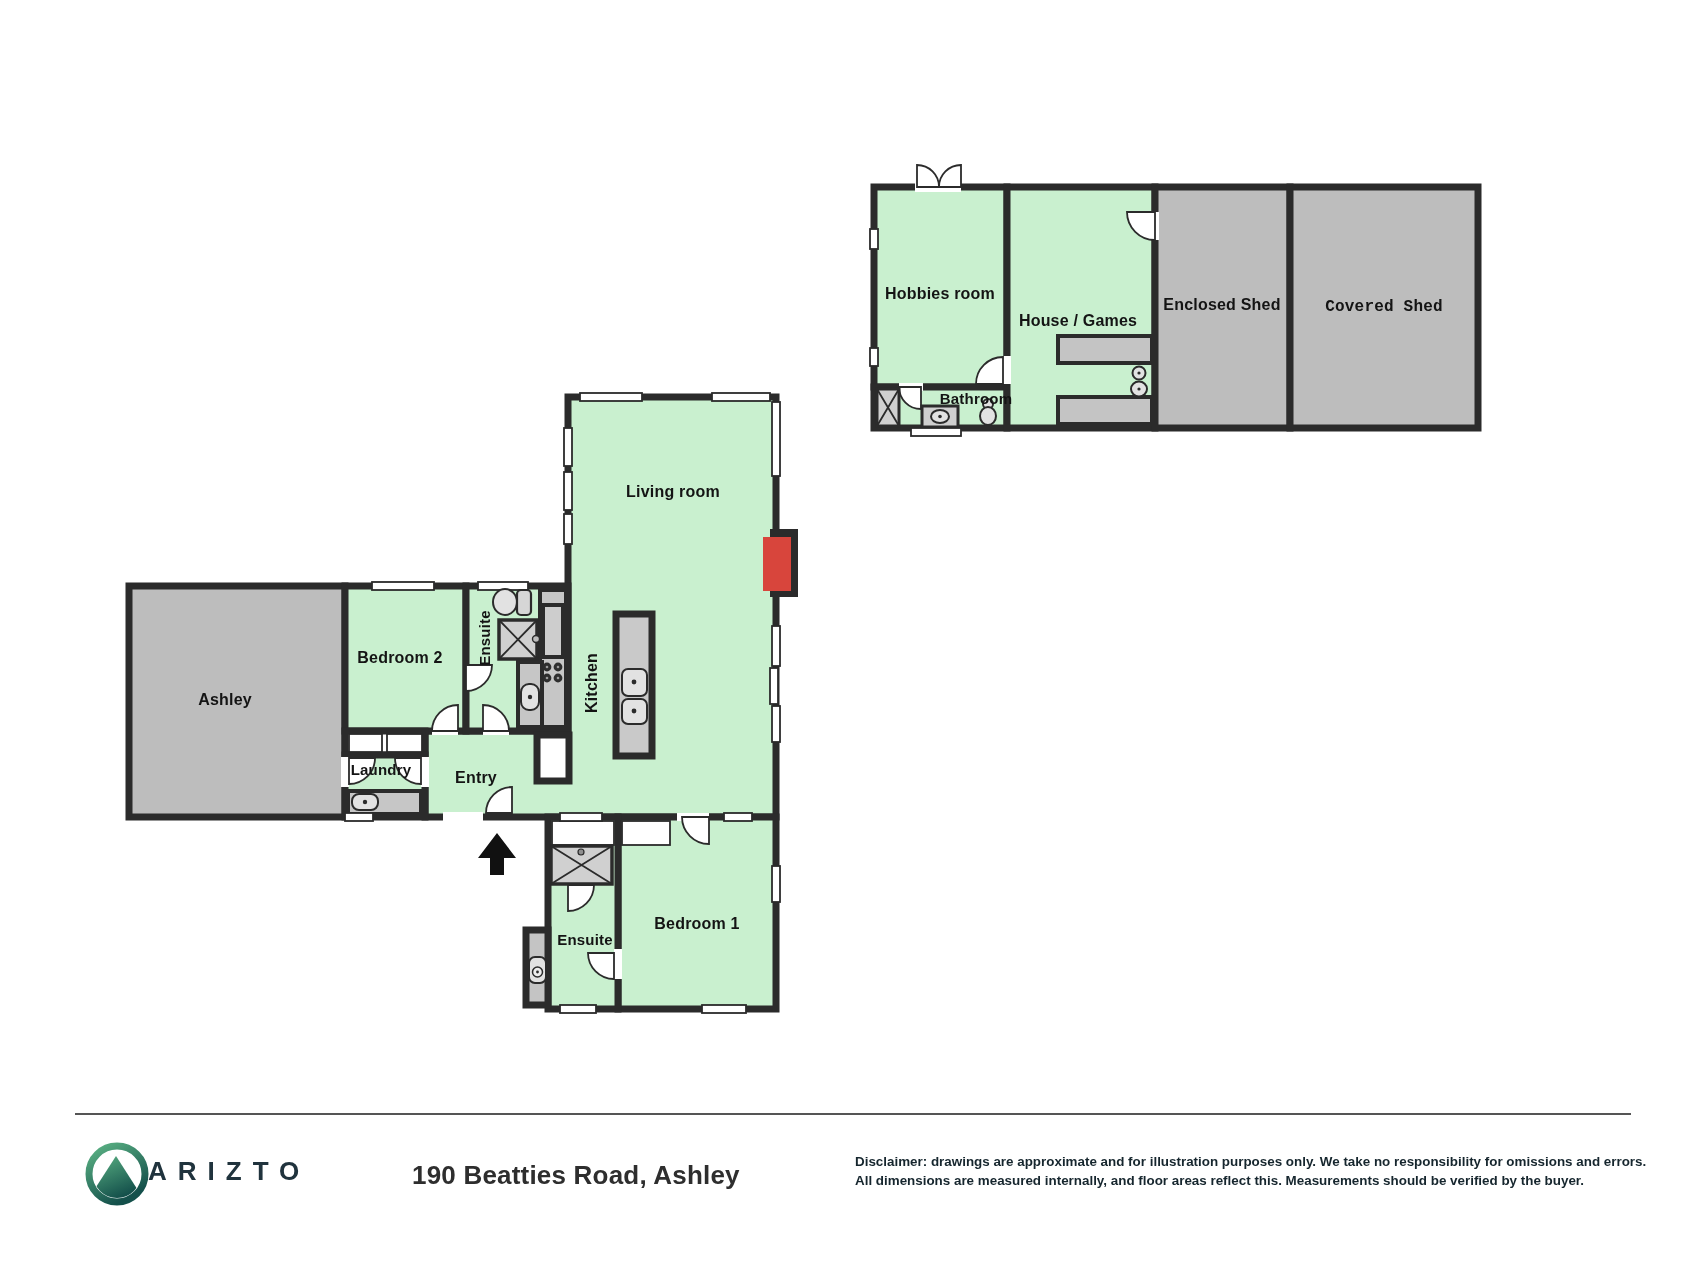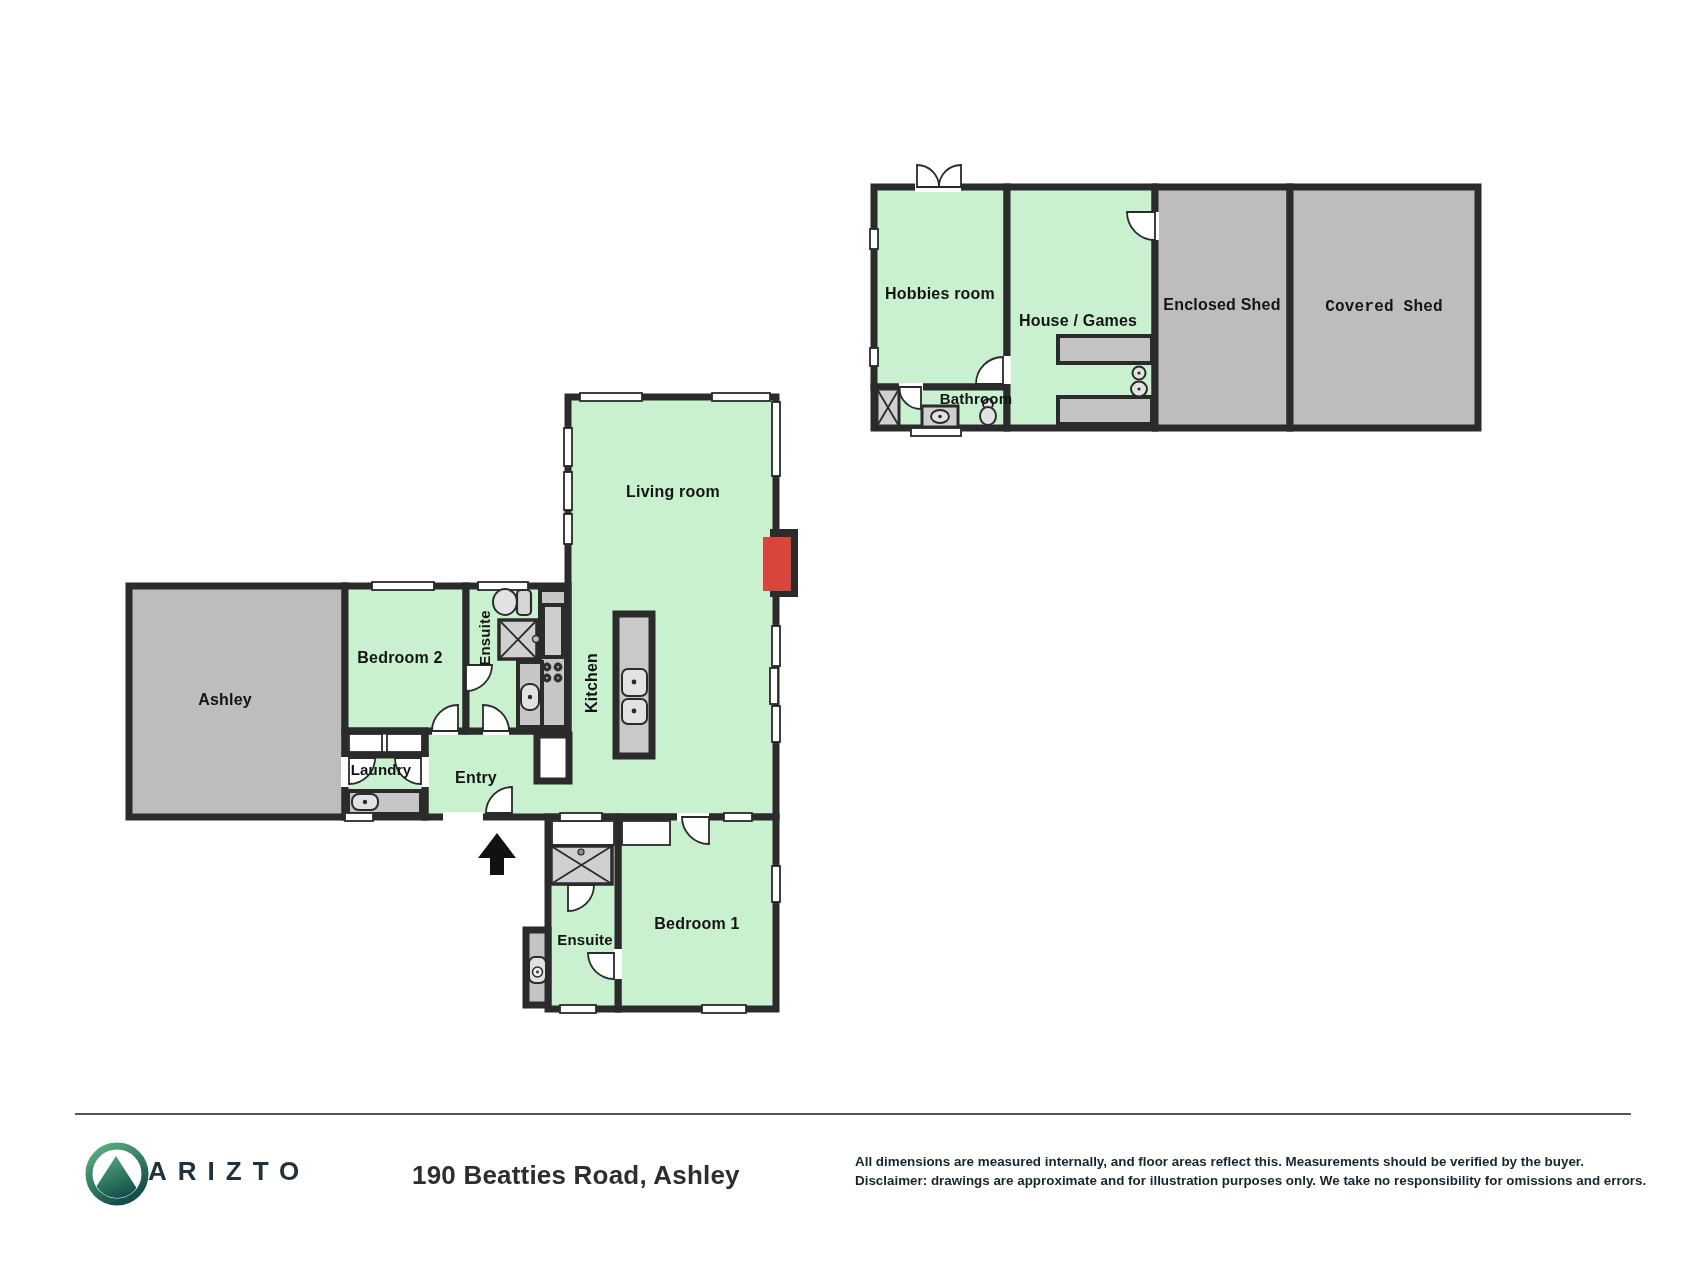--- a/index.html
+++ b/index.html
@@ -232,17 +232,17 @@
     </defs>
     <circle cx="33" cy="33" r="28" fill="none" stroke="url(#ringg)" stroke-width="7"></circle>
     <g clip-path="url(#lc)">
       <polygon points="32,15 59,57 5,57" fill="url(#ringg)"></polygon>
     </g>
   </svg>
 
   <div class="brand">ARIZTO</div>
   <div class="addr">190 Beatties Road, Ashley</div>
   <div class="disc">
+    <div>Disclaimer: drawings are approximate and for illustration purposes only. We take no responsibility for omissions and errors.</div>
     <div>All dimensions are measured internally, and floor areas reflect this. Measurements should be verified by the buyer.</div>
-    <div>Disclaimer: drawings are approximate and for illustration purposes only. We take no responsibility for omissions and errors.</div>
   </div>
 
 </div>
 
 </body></html>

